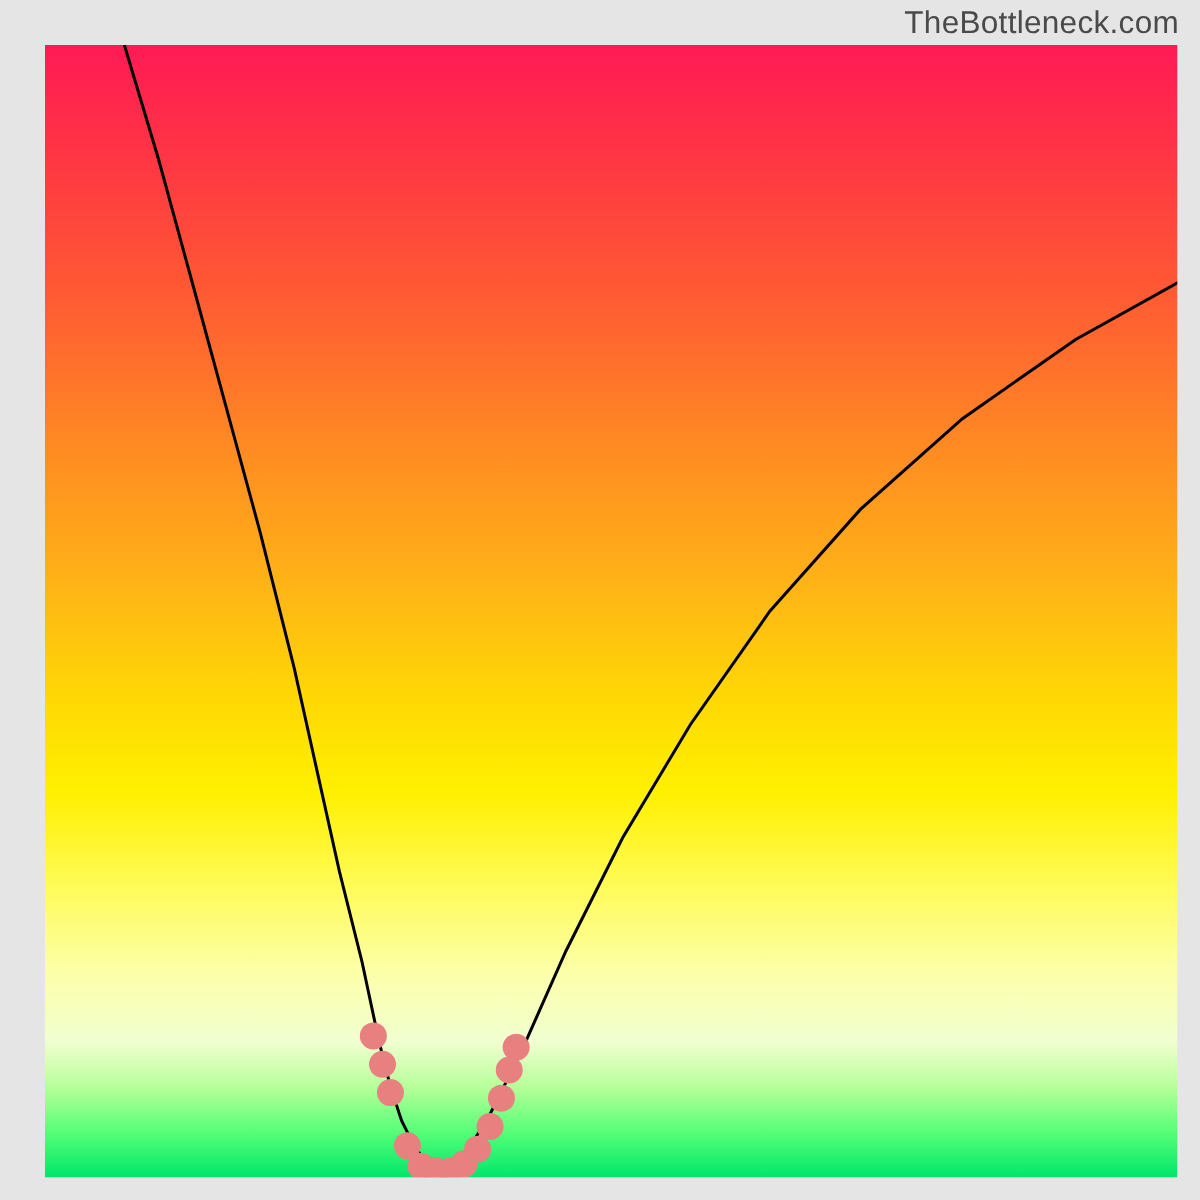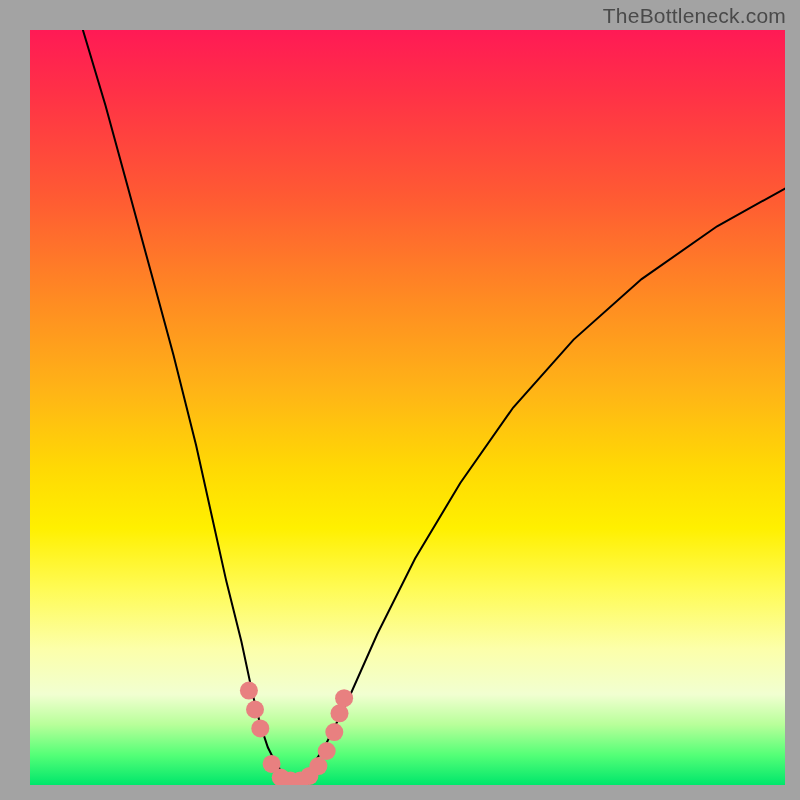--- a/index.html
+++ b/index.html
@@ -7,21 +7,21 @@
     padding: 0;
     width: 800px;
     height: 800px;
     background: #000;
     overflow: hidden;
     font-family: Arial, Helvetica, sans-serif;
   }
   .frame {
     position: absolute;
     inset: 0;
-    background: #a3a3a3;
+    background: #e5e5e5;
   }
   .plot-area {
     position: absolute;
     left: 30px;
     top: 30px;
     width: 755px;
     height: 755px;
     overflow: hidden;
   }
   .gradient {

